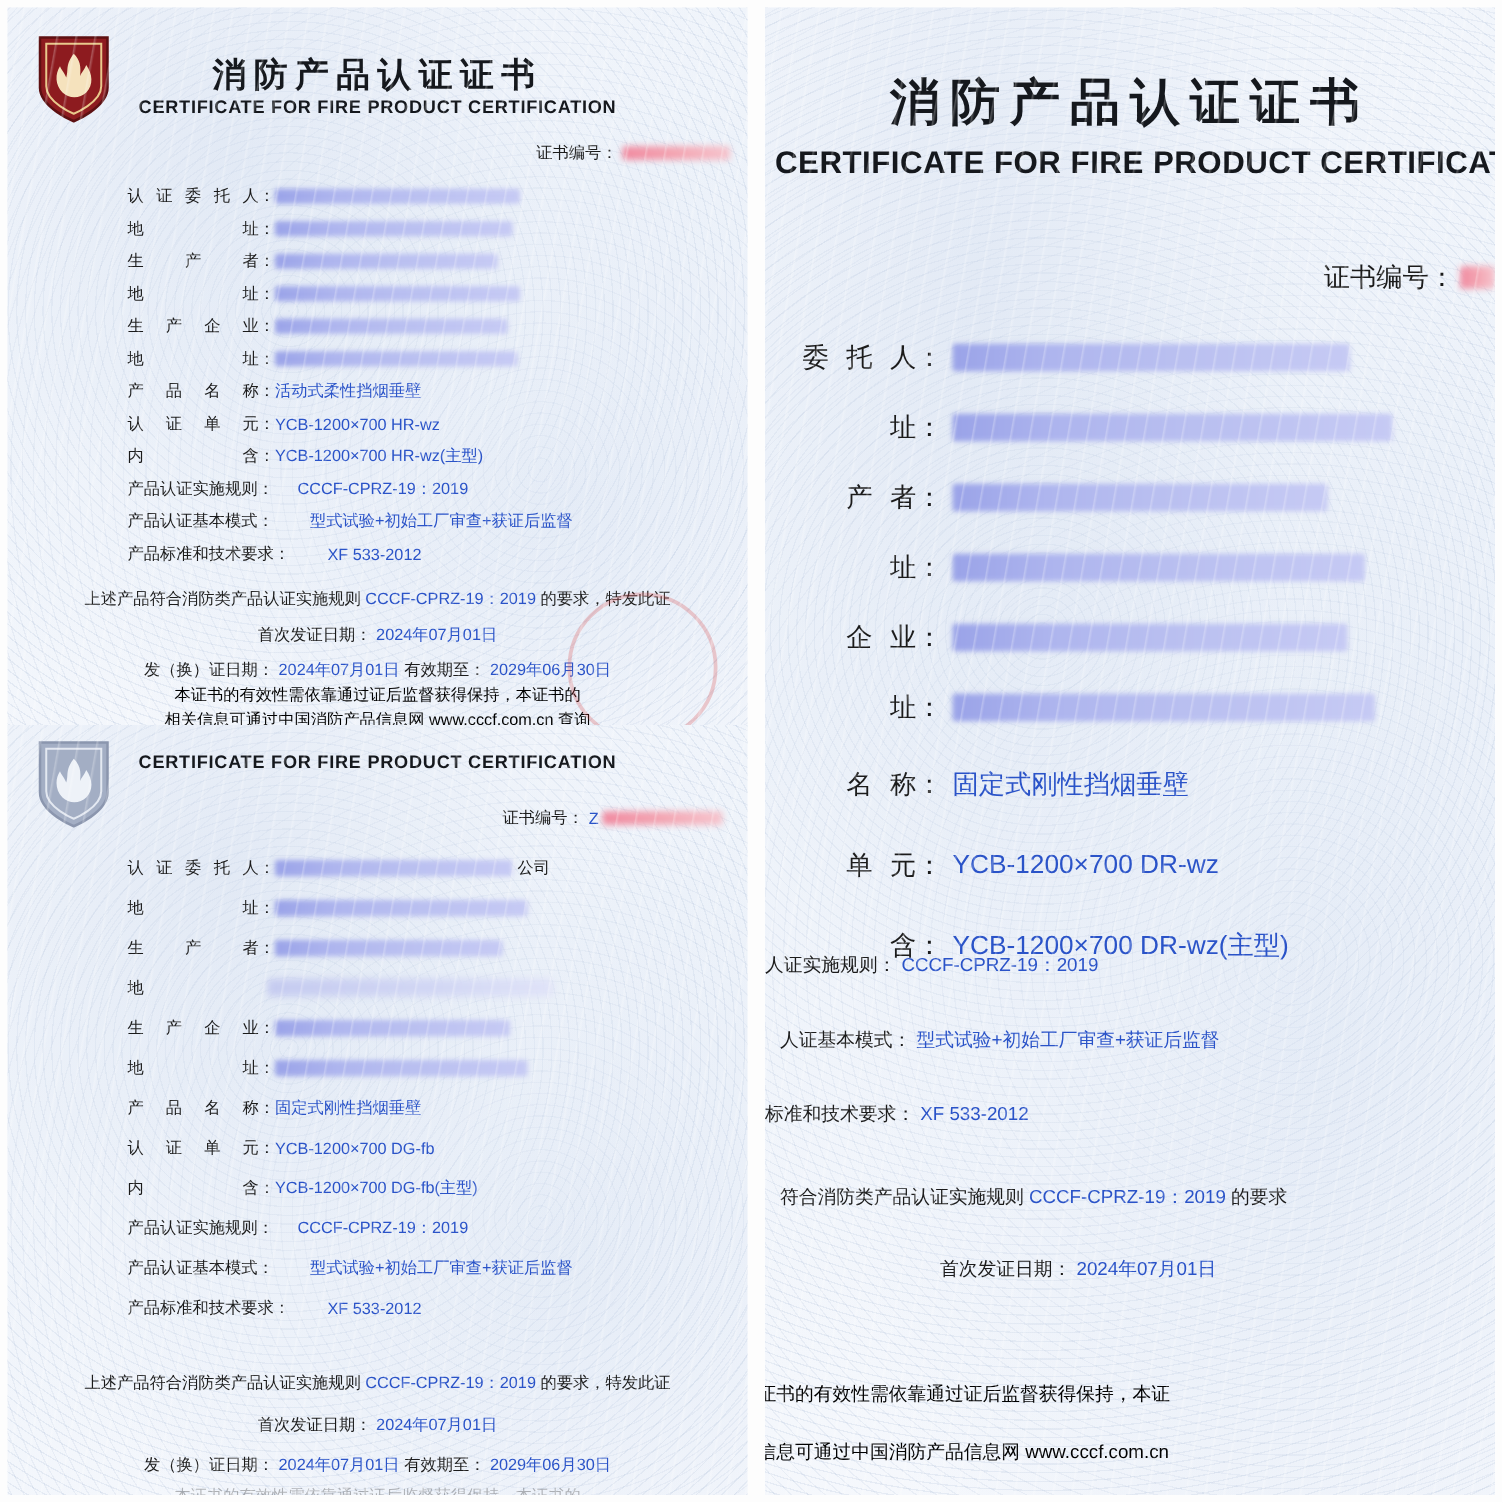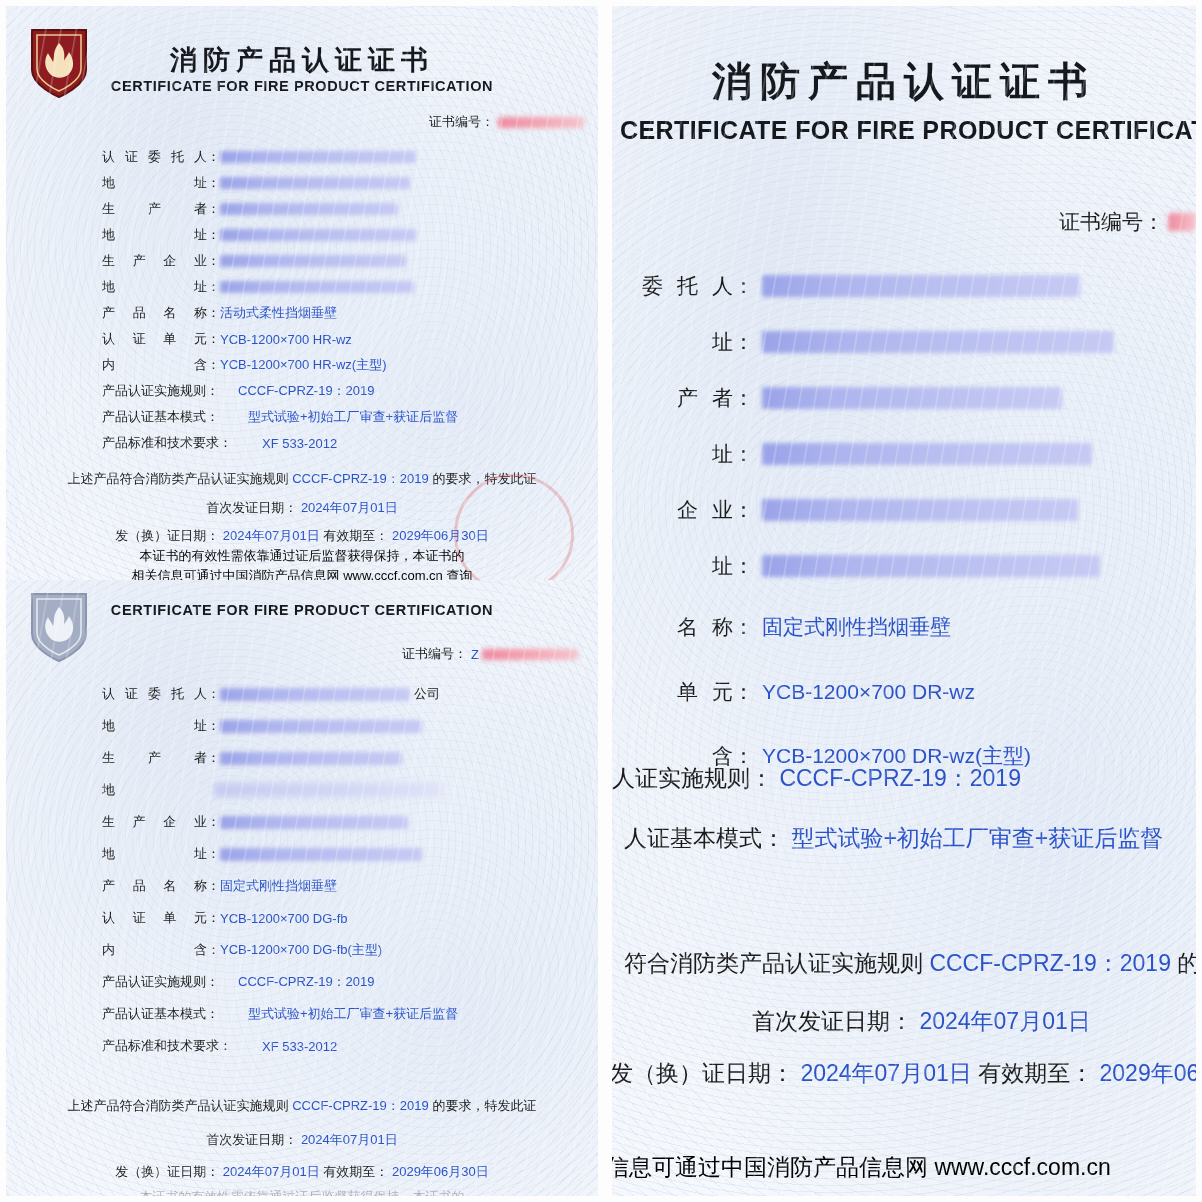--- a/index.html
+++ b/index.html
@@ -125,21 +125,21 @@
   #certC .certno {
     position: absolute; right: 0px; top: 202px;
     font-size: 21px; color: #1b1b1b; display: flex; align-items: center;
   }
   #certC .fields { position: absolute; left: -80px; top: 252px; width: 660px; }
   #certC .frow { display: flex; align-items: center; height: 56px; font-size: 21px; }
   #certC .frow .lbl {
     width: 230px; display: flex; justify-content: flex-end; gap: 14px;
     padding-right: 8px;
   }
-  #certC .ctext { position: absolute; font-size: 23px; white-space: nowrap; }
+  #certC .ctext { position: absolute; font-size: 15px; white-space: nowrap; }
 </style>
 </head>
 <body>
 
 <div id="page">
 
   <div class="cert" id="certA">
 
     <div class="emblem" style="left:22px; top:20px;">
       <svg viewBox="0 0 62 74">
@@ -472,35 +472,34 @@
     <div class="ctext" style="left:0px; top:757px;">
       <span class="dark">人证实施规则：</span>
       <span class="blue">CCCF-CPRZ-19：2019</span>
     </div>
 
     <div class="ctext" style="left:0px; top:817px;margin-left:12px;">
       <span class="dark">人证基本模式：</span>
       <span class="blue">型式试验+初始工厂审查+获证后监督</span>
     </div>
 
+    <div class="ctext" style="left:0px; top:876px;">
+      <span class="dark">标准和技术要求：</span>
+      <span class="blue">XF 533-2012</span>
+    </div>
 
     <div class="ctext" style="left:12px; top:942px;">
       <span class="dark">符合消防类产品认证实施规则</span>
       <span class="blue">CCCF-CPRZ-19：2019</span>
       <span class="dark">的要求</span>
     </div>
 
     <div class="ctext" style="left:140px; top:1000px;">
       <span class="dark">首次发证日期：</span>
       <span class="blue">2024年07月01日</span>
     </div>
 
-    <div class="ctext" style="left:-2px; top:1052px;">
-      <span class="dark">发（换）证日期：</span>
-      <span class="blue">2024年07月01日</span>
-      <span class="dark">有效期至：</span>
-      <span class="blue">2029年06月3</span>
-    </div>
-
+
+    <div class="ctext" style="left:-6px; top:1100px;">证书的有效性需依靠通过证后监督获得保持，本证</div>
     <div class="ctext" style="left:-6px; top:1146px;">信息可通过中国消防产品信息网 www.cccf.com.cn</div>
   </div>
 
 </div>
 
 </body></html>

